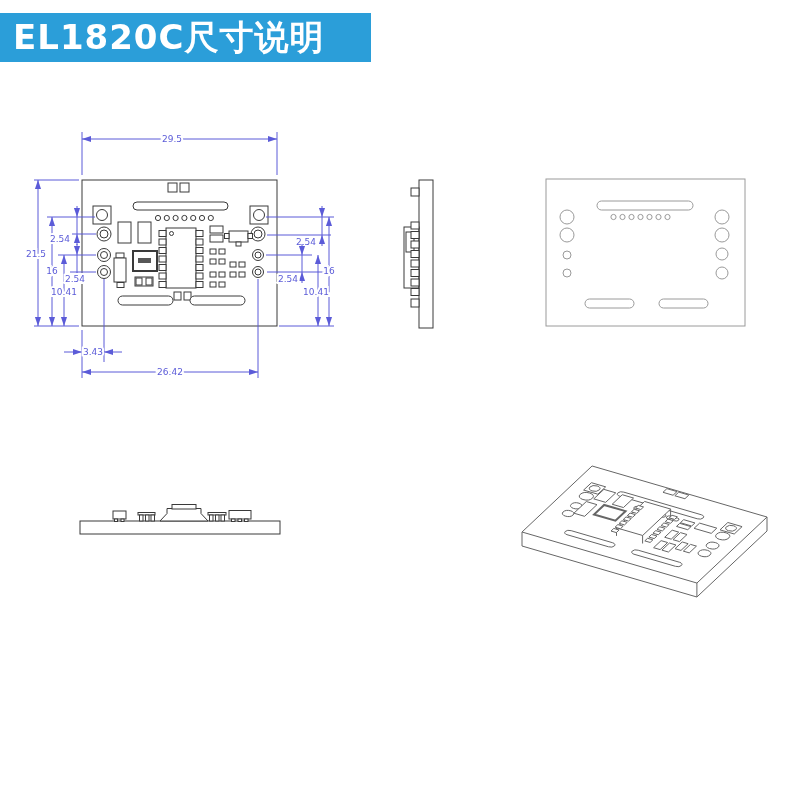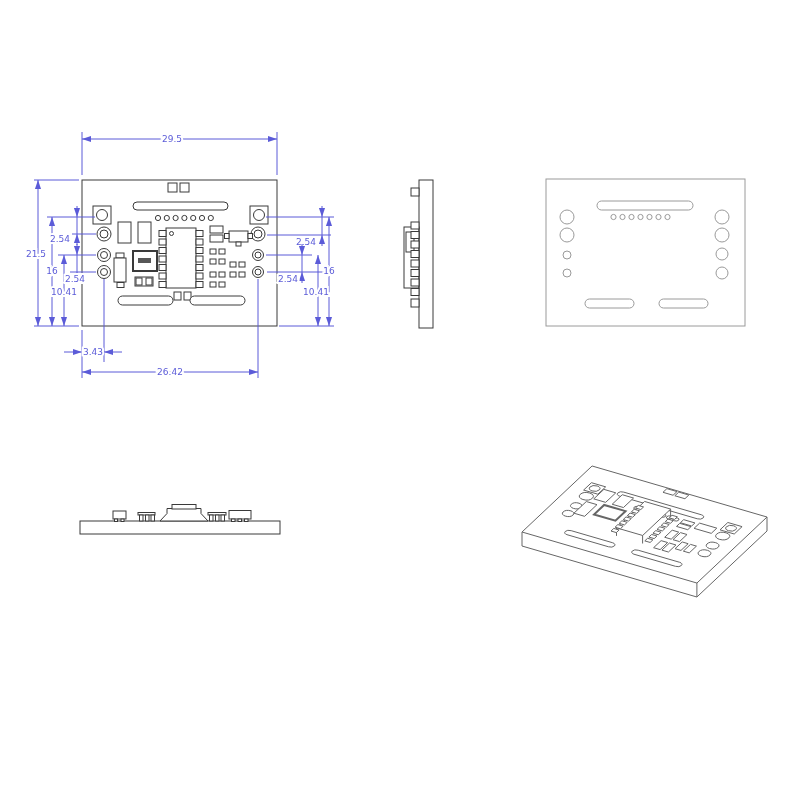--- a/index.html
+++ b/index.html
@@ -365,13 +365,16 @@
         <rect x="19.5" y="8.3" width="1.1" height="2.3"></rect>
           <rect x="20.9" y="8.3" width="1.1" height="2.3"></rect>
         <rect x="22.4" y="6.2" width="1" height="2.2"></rect>
           <rect x="23.8" y="6.2" width="1" height="2.2"></rect>
         <rect x="19.5" y="4.9" width="1.1" height="2.3"></rect>
           <rect x="20.9" y="4.9" width="1.1" height="2.3"></rect>
       </g>
     </g>
   </svg>
 
+  <div class="banner">
+    <span class="banner-title">EL1820C尺寸说明</span>
+  </div>
 </div>
 
 </body></html>

